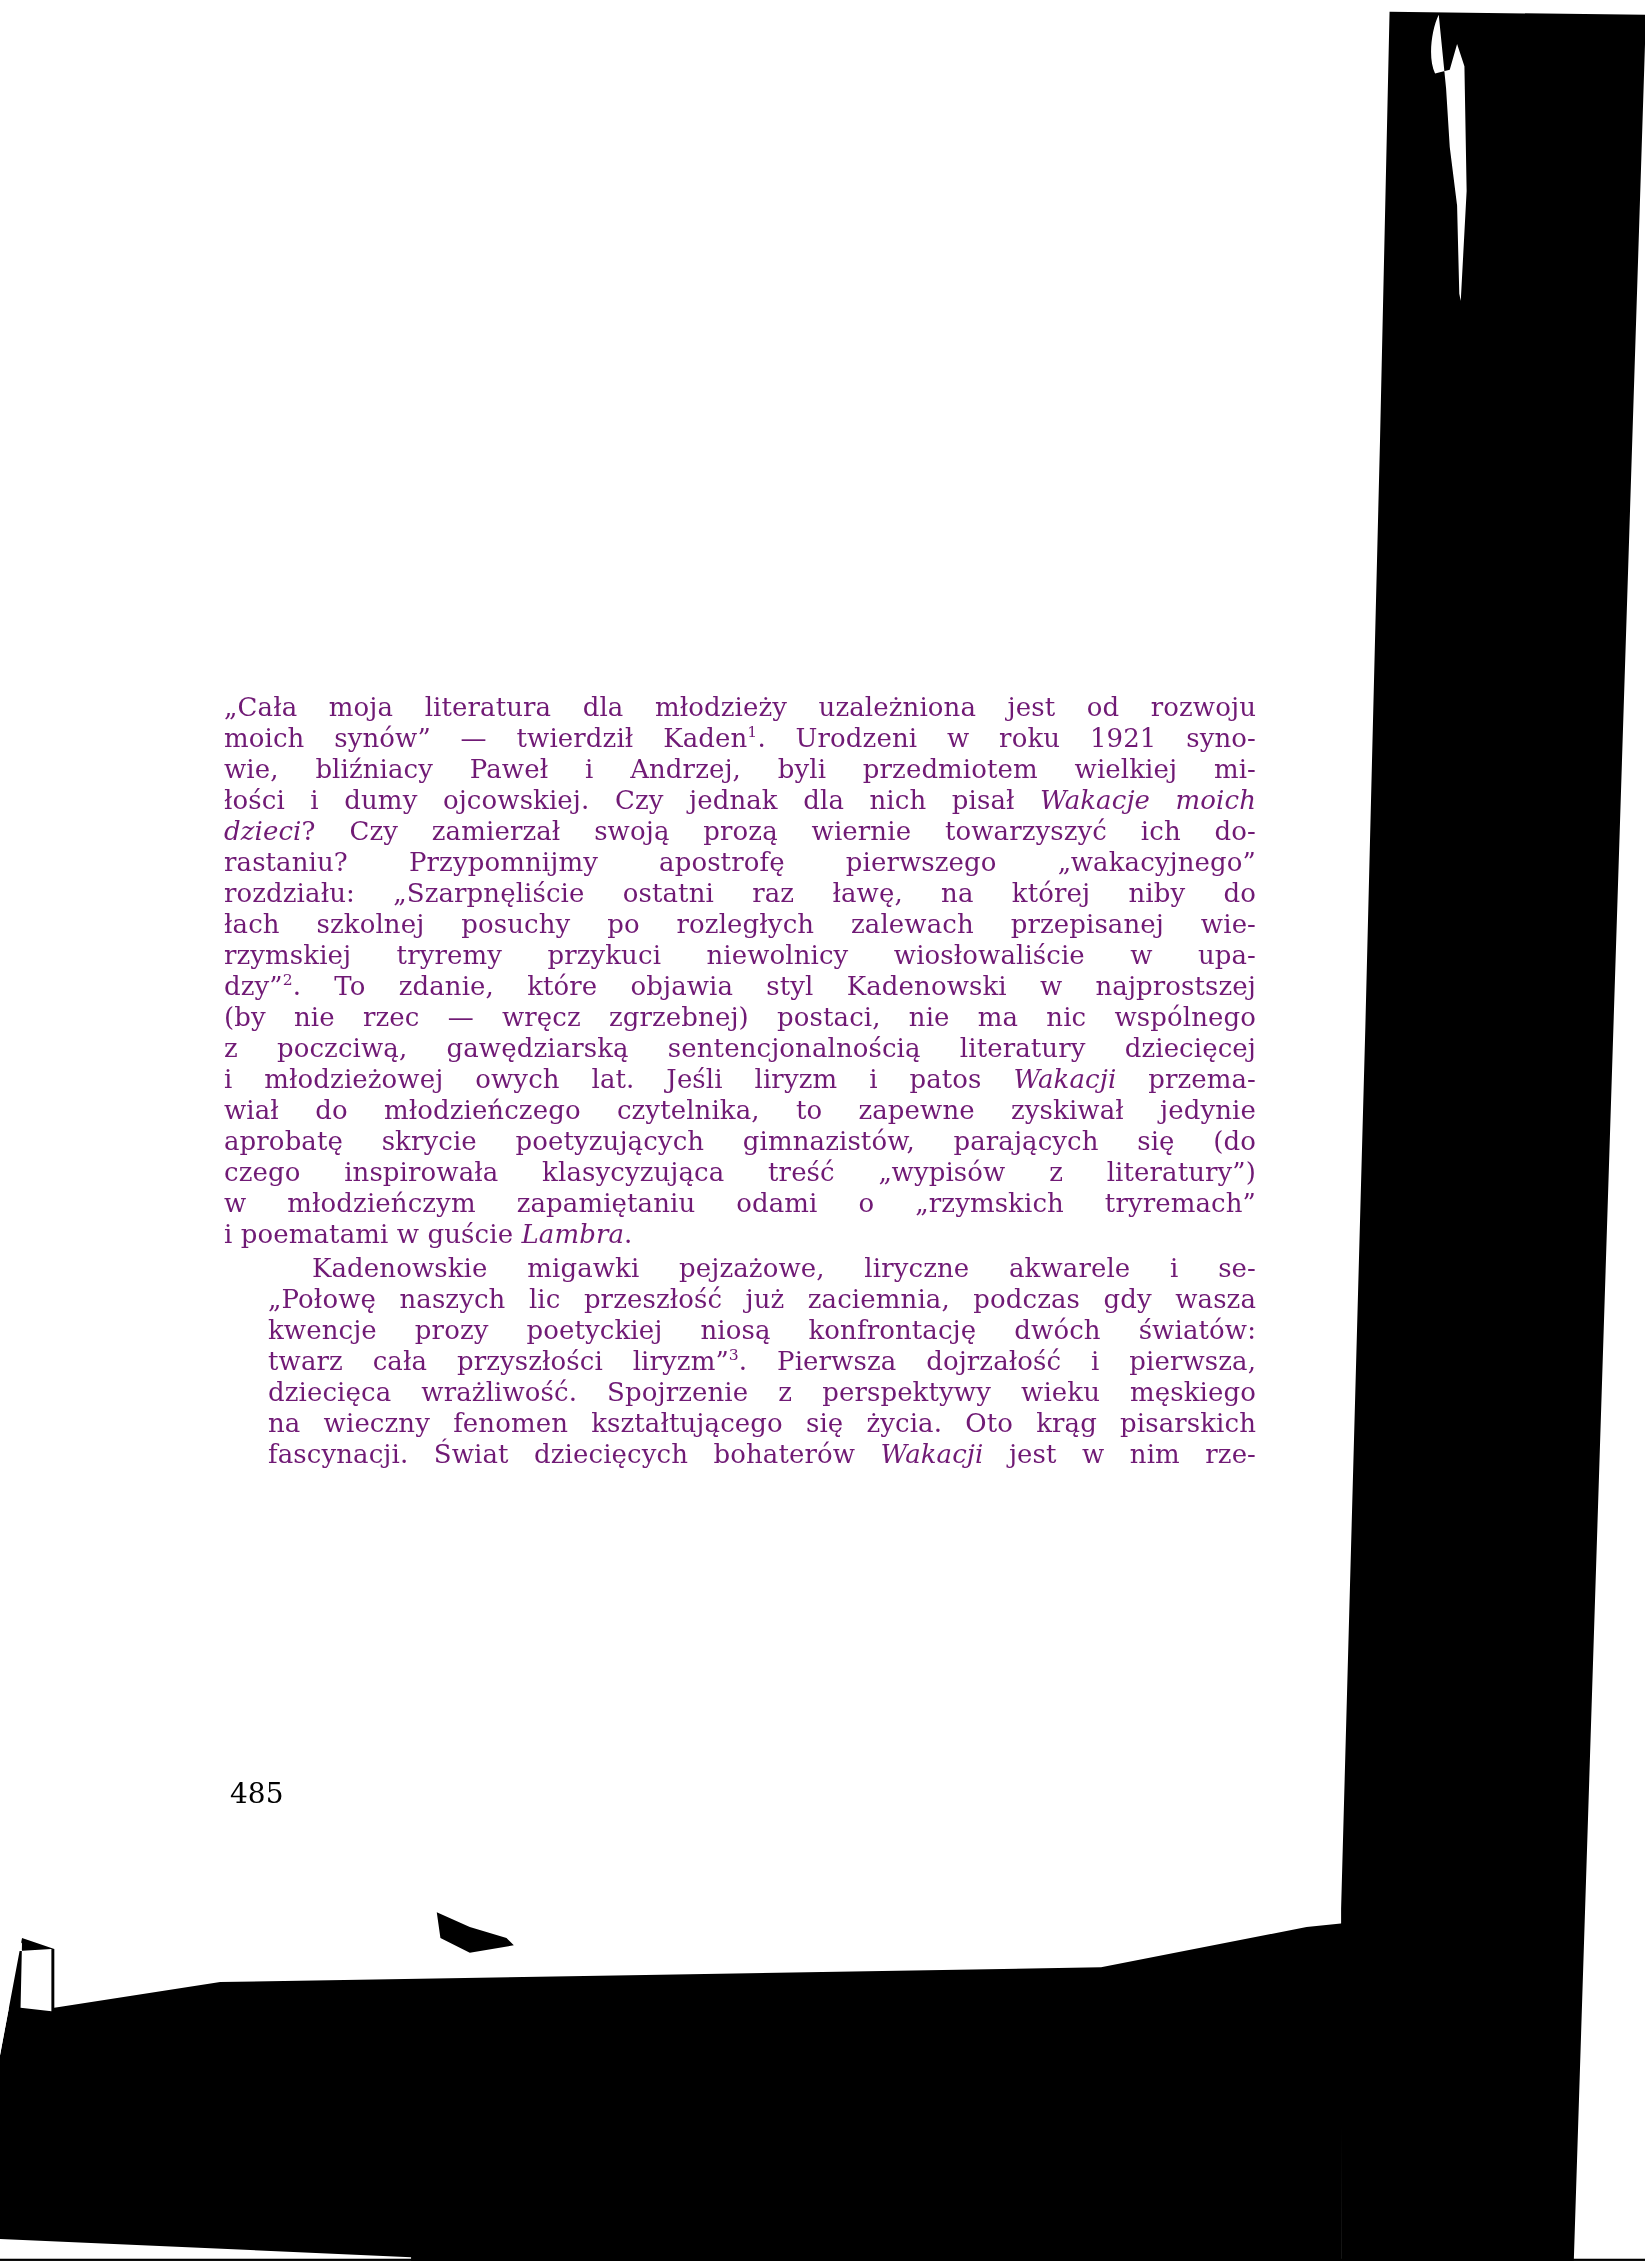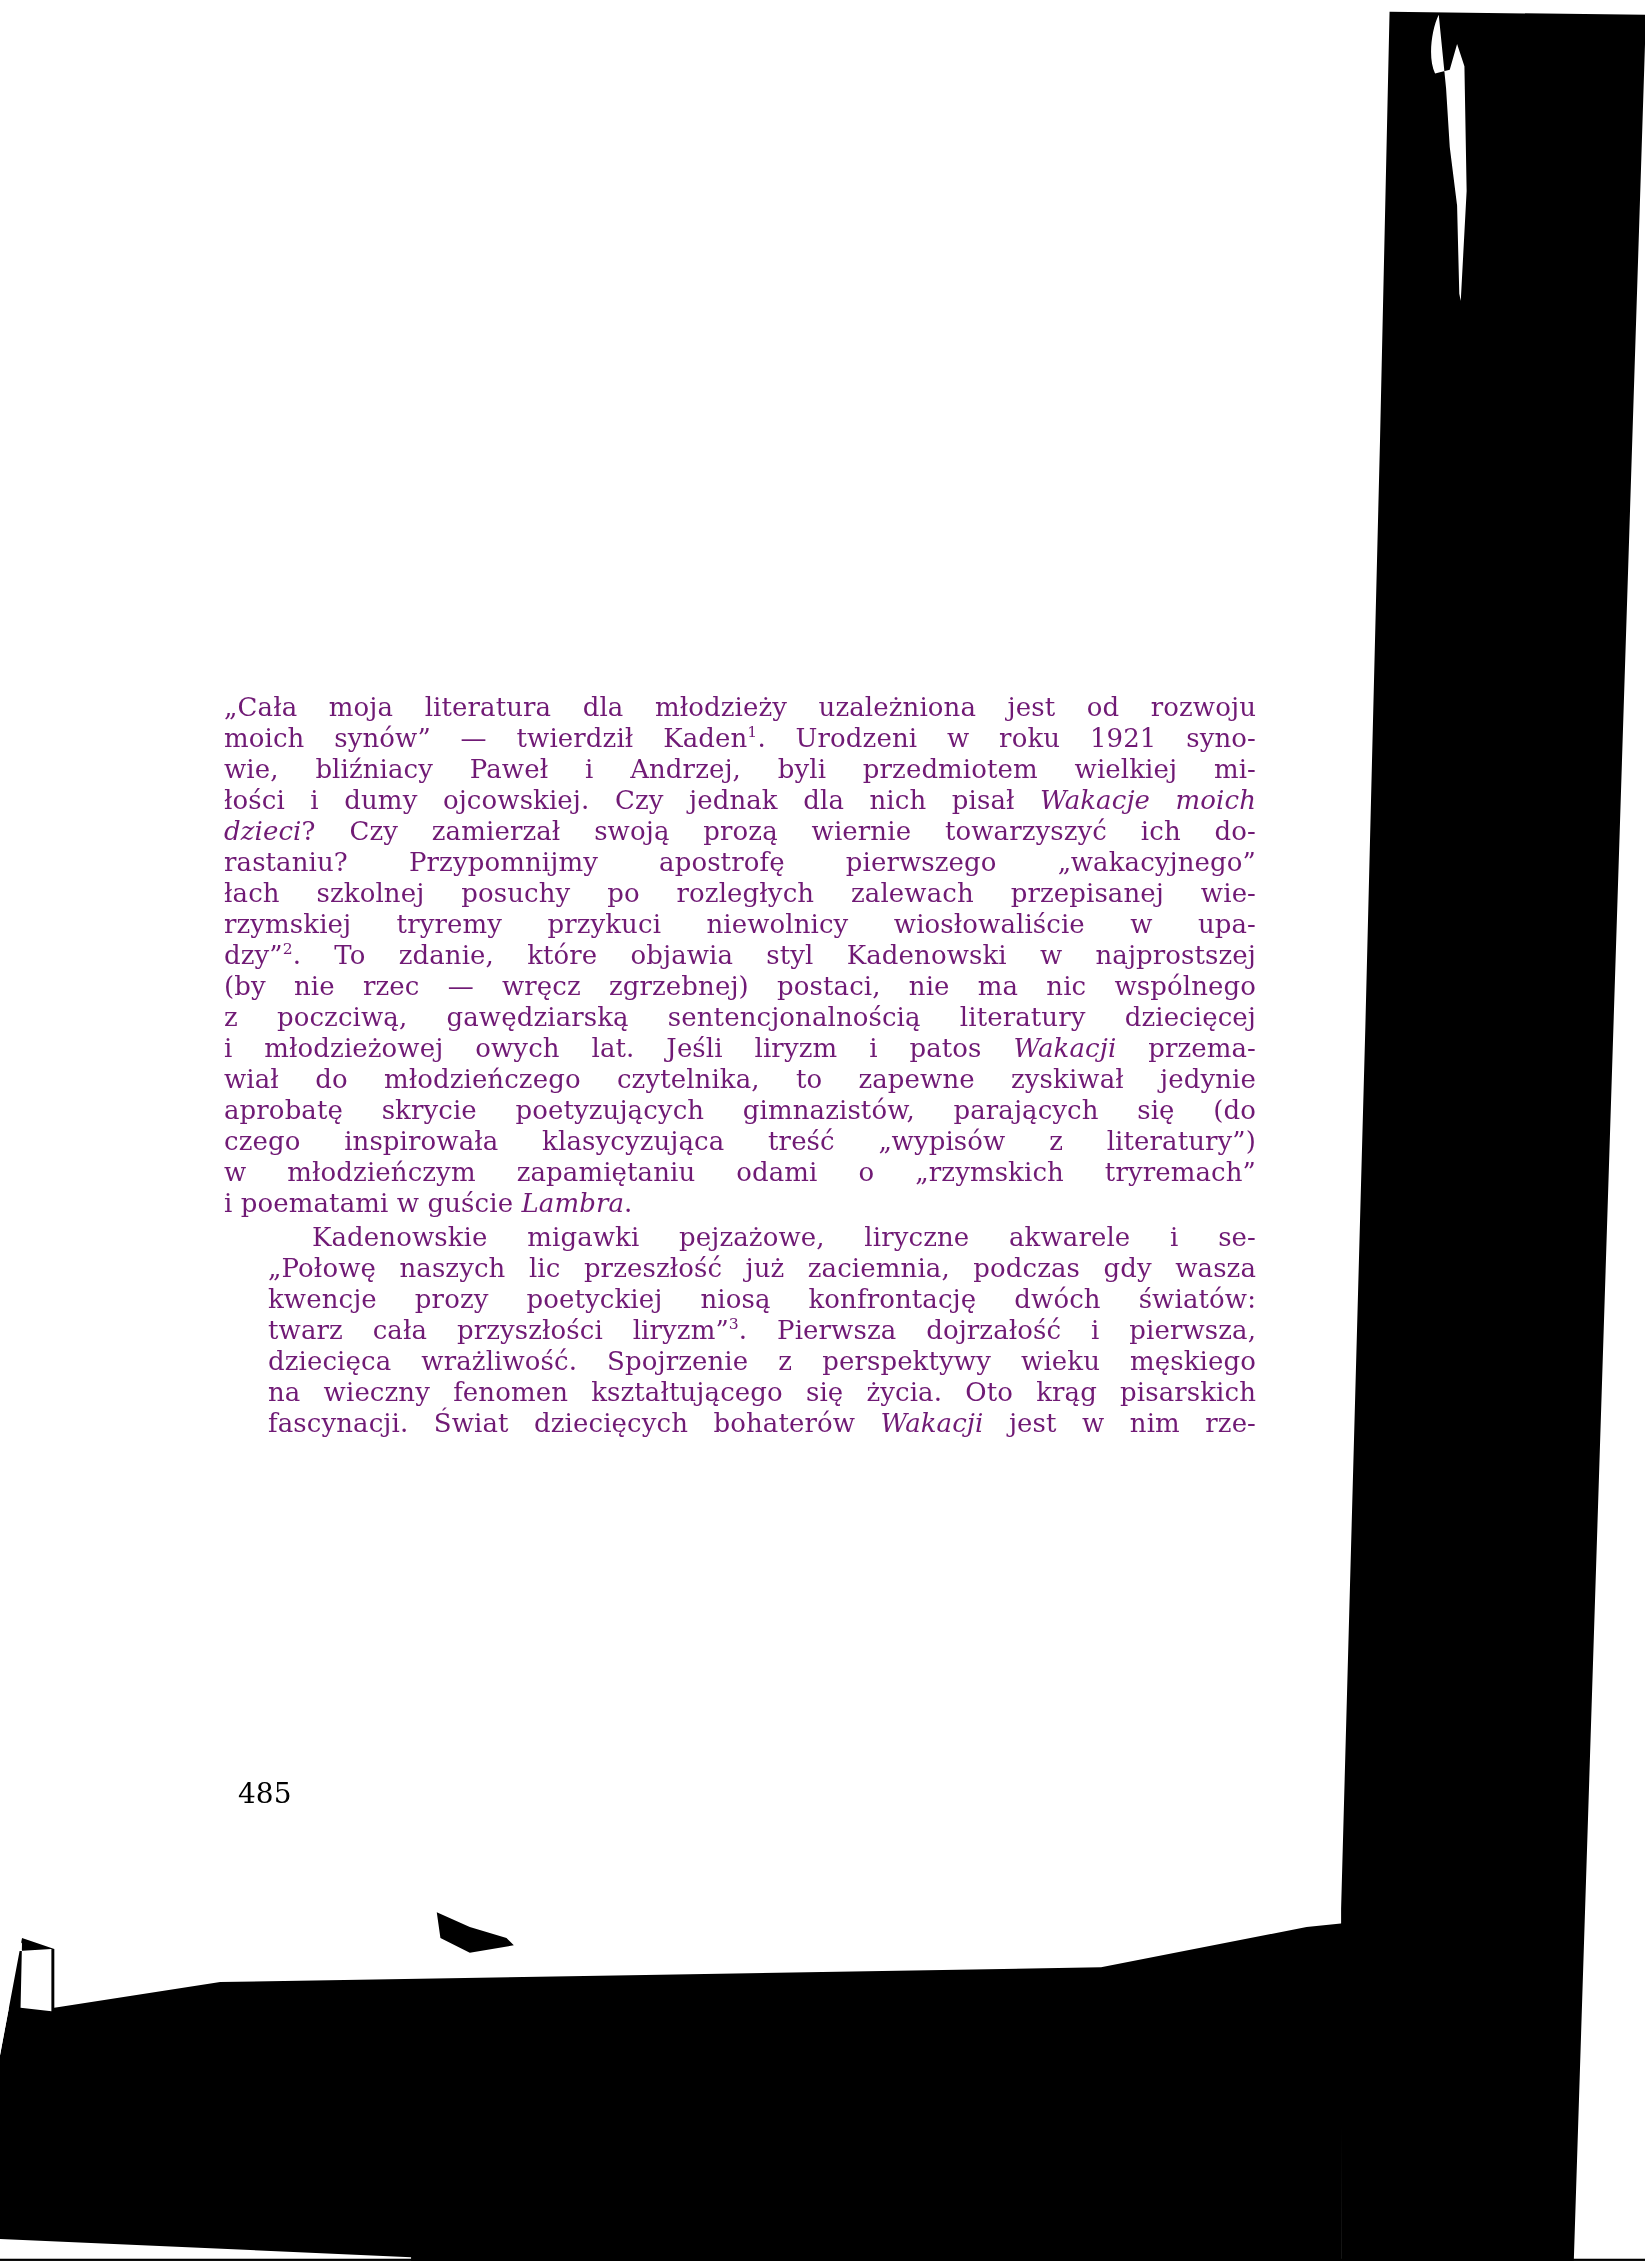--- a/index.html
+++ b/index.html
@@ -52,21 +52,21 @@
     }
     .line span { white-space: pre; }
     .it { font-style: italic; }
     sup {
       font-size: 60%;
       line-height: 0;
       vertical-align: super;
     }
     .page-number {
       position: absolute;
-      left: 238px;
+      left: 230px;
       top: 1777px;
       font-family: "DejaVu Serif", serif;
       font-size: 28px;
       color: #000;
     }
   </style>
 </head>
 <body>
 
 <svg class="scan-border" viewBox="0 0 2241 3080" xmlns="http://www.w3.org/2000/svg">
@@ -89,20 +89,21 @@
 </svg>
 
 <div class="page-text" id="page-body">
     <div class="para">
       <span class="line"><span>„Cała moja literatura dla młodzieży uzależniona jest od rozwoju</span></span>
       <span class="line"><span>moich synów” — twierdził Kaden</span><sup>1</sup><span>. Urodzeni w roku 1921 syno-</span></span>
       <span class="line"><span>wie, bliźniacy Paweł i Andrzej, byli przedmiotem wielkiej mi-</span></span>
       <span class="line"><span>łości i dumy ojcowskiej. Czy jednak dla nich pisał </span><span class="it">Wakacje moich</span></span>
       <span class="line"><span class="it">dzieci</span><span>? Czy zamierzał swoją prozą wiernie towarzyszyć ich do-</span></span>
       <span class="line"><span>rastaniu? Przypomnijmy apostrofę pierwszego „wakacyjnego”</span></span>
+      <span class="line"><span>rozdziału: „Szarpnęliście ostatni raz ławę, na której niby do</span></span>
       <span class="line"><span>łach szkolnej posuchy po rozległych zalewach przepisanej wie-</span></span>
       <span class="line"><span>rzymskiej tryremy przykuci niewolnicy wiosłowaliście w upa-</span></span>
       <span class="line"><span>dzy”</span><sup>2</sup><span>. To zdanie, które objawia styl Kadenowski w najprostszej</span></span>
       <span class="line"><span>(by nie rzec — wręcz zgrzebnej) postaci, nie ma nic wspólnego</span></span>
       <span class="line"><span>z poczciwą, gawędziarską sentencjonalnością literatury dziecięcej</span></span>
       <span class="line"><span>i młodzieżowej owych lat. Jeśli liryzm i patos </span><span class="it">Wakacji</span><span> przema-</span></span>
       <span class="line"><span>wiał do młodzieńczego czytelnika, to zapewne zyskiwał jedynie</span></span>
       <span class="line"><span>aprobatę skrycie poetyzujących gimnazistów, parających się (do</span></span>
       <span class="line"><span>czego inspirowała klasycyzująca treść „wypisów z literatury”)</span></span>
       <span class="line"><span>w młodzieńczym zapamiętaniu odami o „rzymskich tryremach”</span></span>

